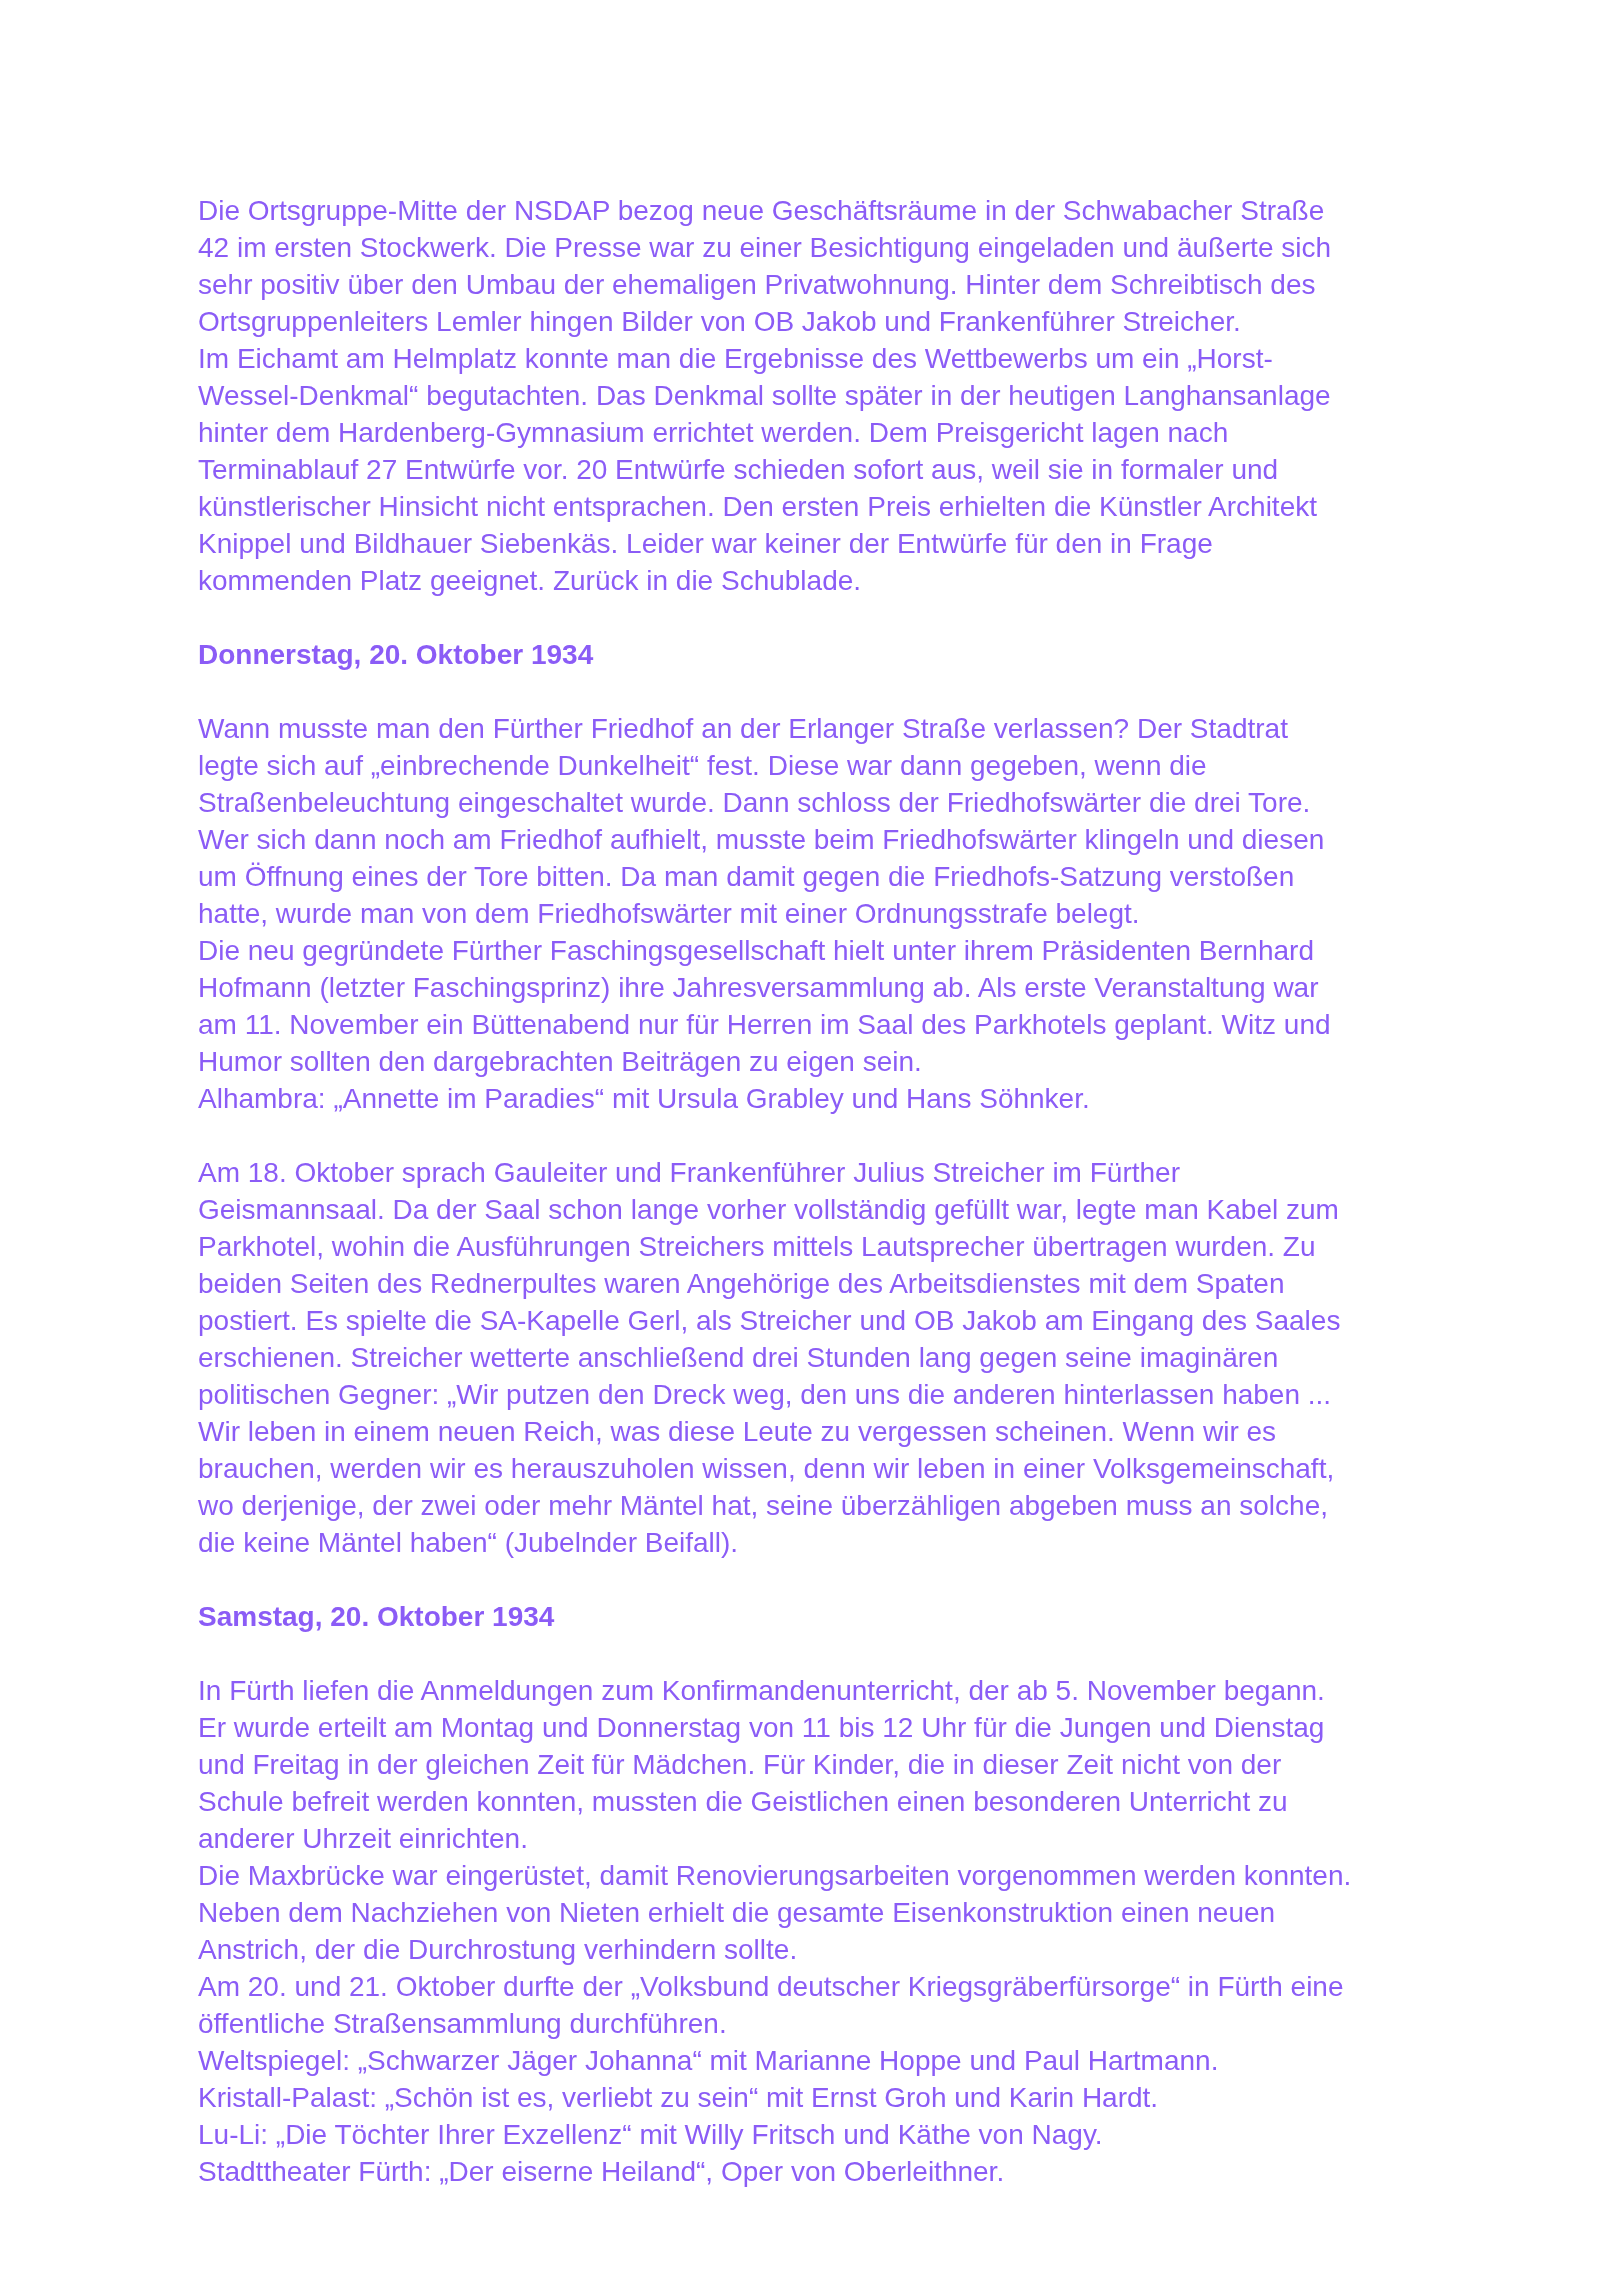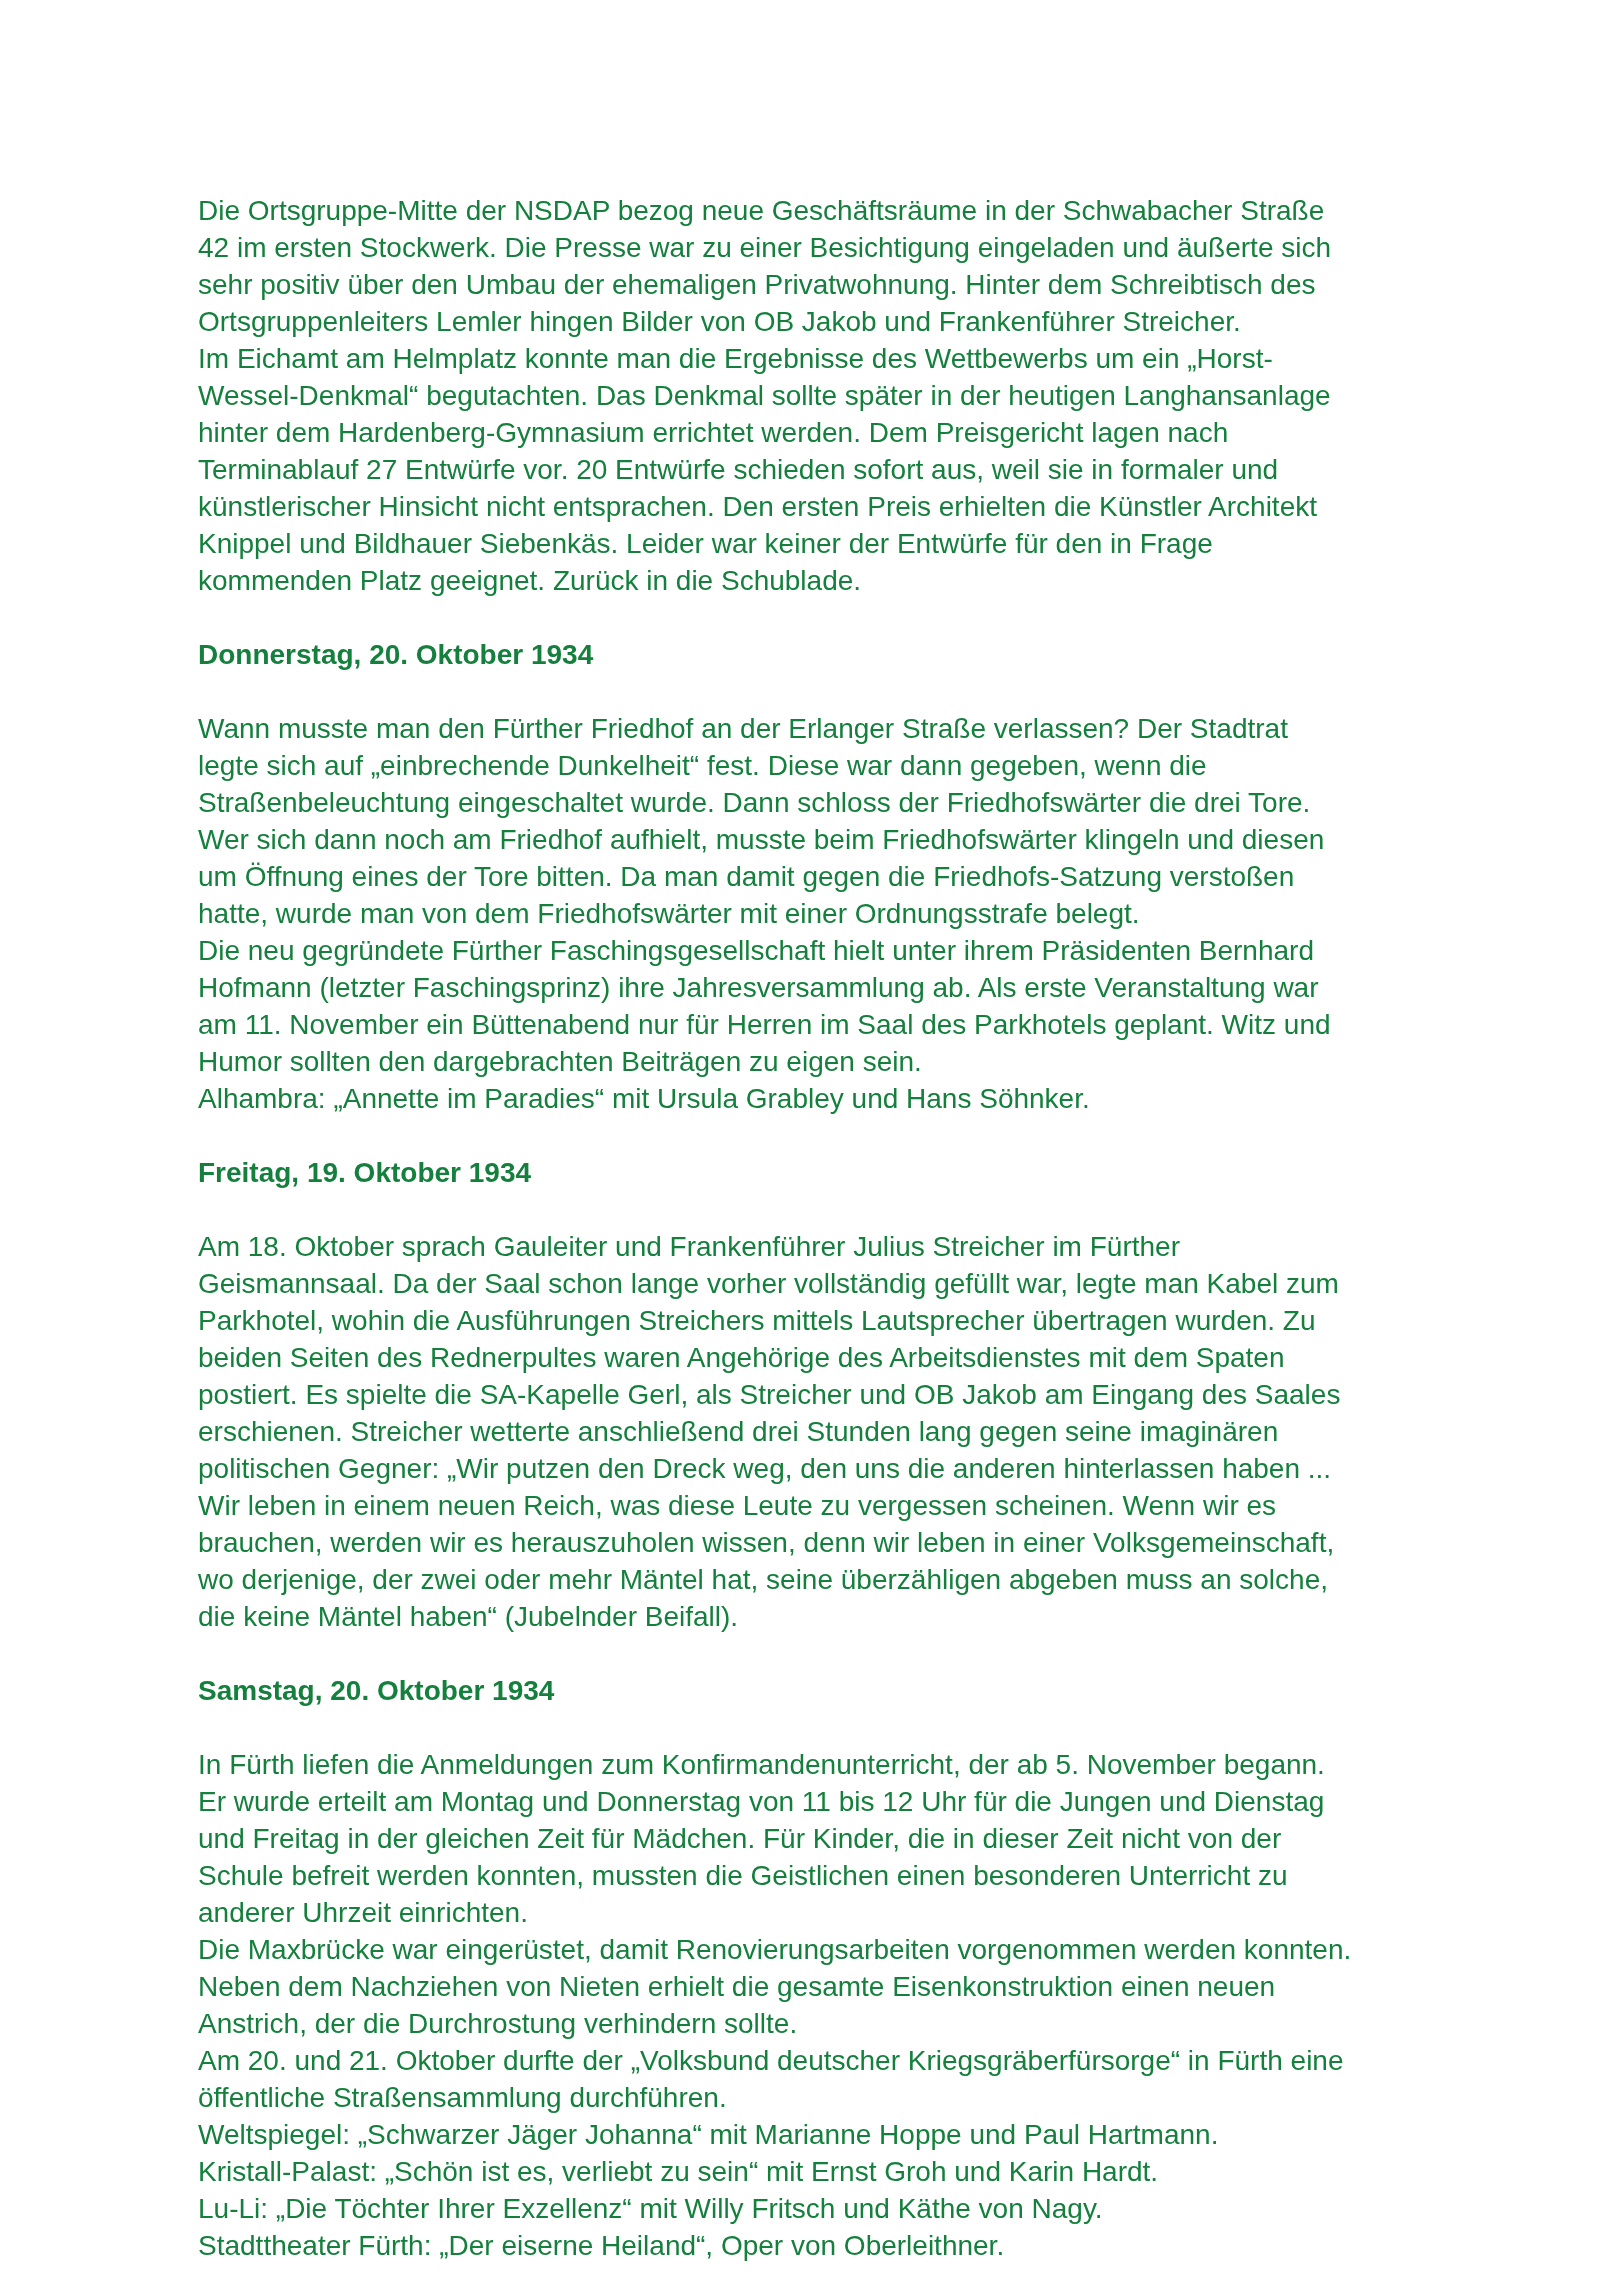--- a/index.html
+++ b/index.html
@@ -8,21 +8,21 @@
     background: #ffffff;
   }
   .page {
     position: relative;
     width: 1623px;
     height: 2295px;
     background: #ffffff;
     box-sizing: border-box;
     padding: 192px 190px 158px 198px;
     font-family: "Liberation Sans", sans-serif;
-    color: #15803d;
+    color: #8b5cf6;
     overflow: hidden;
   }
   .content {
     width: 1238px;
   }
   .block {
     font-size: 28px;
     line-height: 37px;
     white-space: pre-line;
     margin: 0;
@@ -56,21 +56,20 @@
 legte sich auf „einbrechende Dunkelheit“ fest. Diese war dann gegeben, wenn die
 Straßenbeleuchtung eingeschaltet wurde. Dann schloss der Friedhofswärter die drei Tore.
 Wer sich dann noch am Friedhof aufhielt, musste beim Friedhofswärter klingeln und diesen
 um Öffnung eines der Tore bitten. Da man damit gegen die Friedhofs-Satzung verstoßen
 hatte, wurde man von dem Friedhofswärter mit einer Ordnungsstrafe belegt.
 Die neu gegründete Fürther Faschingsgesellschaft hielt unter ihrem Präsidenten Bernhard
 Hofmann (letzter Faschingsprinz) ihre Jahresversammlung ab. Als erste Veranstaltung war
 am 11. November ein Büttenabend nur für Herren im Saal des Parkhotels geplant. Witz und
 Humor sollten den dargebrachten Beiträgen zu eigen sein.
 Alhambra: „Annette im Paradies“ mit Ursula Grabley und Hans Söhnker.</div>
-      <div class="block heading">Freitag, 19. Oktober 1934</div>
       <div class="block paragraph">Am 18. Oktober sprach Gauleiter und Frankenführer Julius Streicher im Fürther
 Geismannsaal. Da der Saal schon lange vorher vollständig gefüllt war, legte man Kabel zum
 Parkhotel, wohin die Ausführungen Streichers mittels Lautsprecher übertragen wurden. Zu
 beiden Seiten des Rednerpultes waren Angehörige des Arbeitsdienstes mit dem Spaten
 postiert. Es spielte die SA-Kapelle Gerl, als Streicher und OB Jakob am Eingang des Saales
 erschienen. Streicher wetterte anschließend drei Stunden lang gegen seine imaginären
 politischen Gegner: „Wir putzen den Dreck weg, den uns die anderen hinterlassen haben ...
 Wir leben in einem neuen Reich, was diese Leute zu vergessen scheinen. Wenn wir es
 brauchen, werden wir es herauszuholen wissen, denn wir leben in einer Volksgemeinschaft,
 wo derjenige, der zwei oder mehr Mäntel hat, seine überzähligen abgeben muss an solche,

